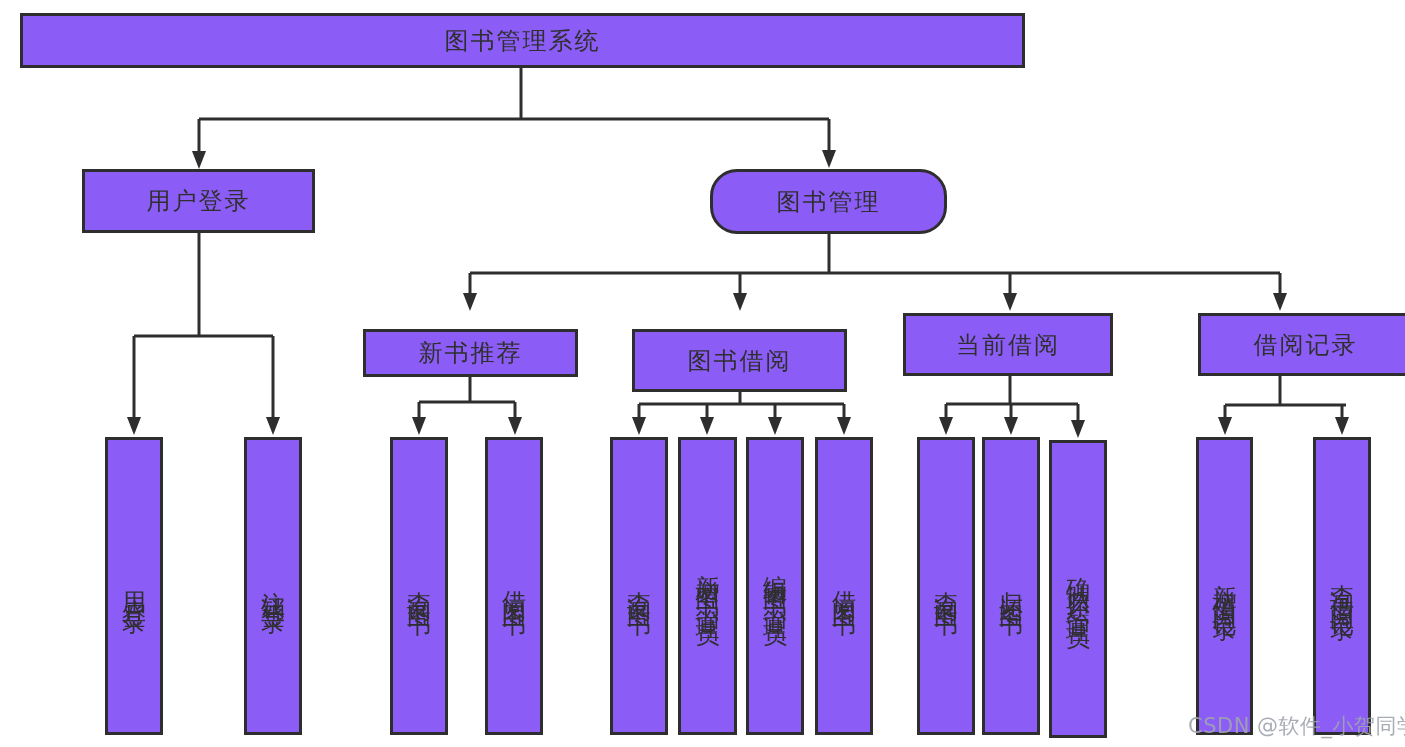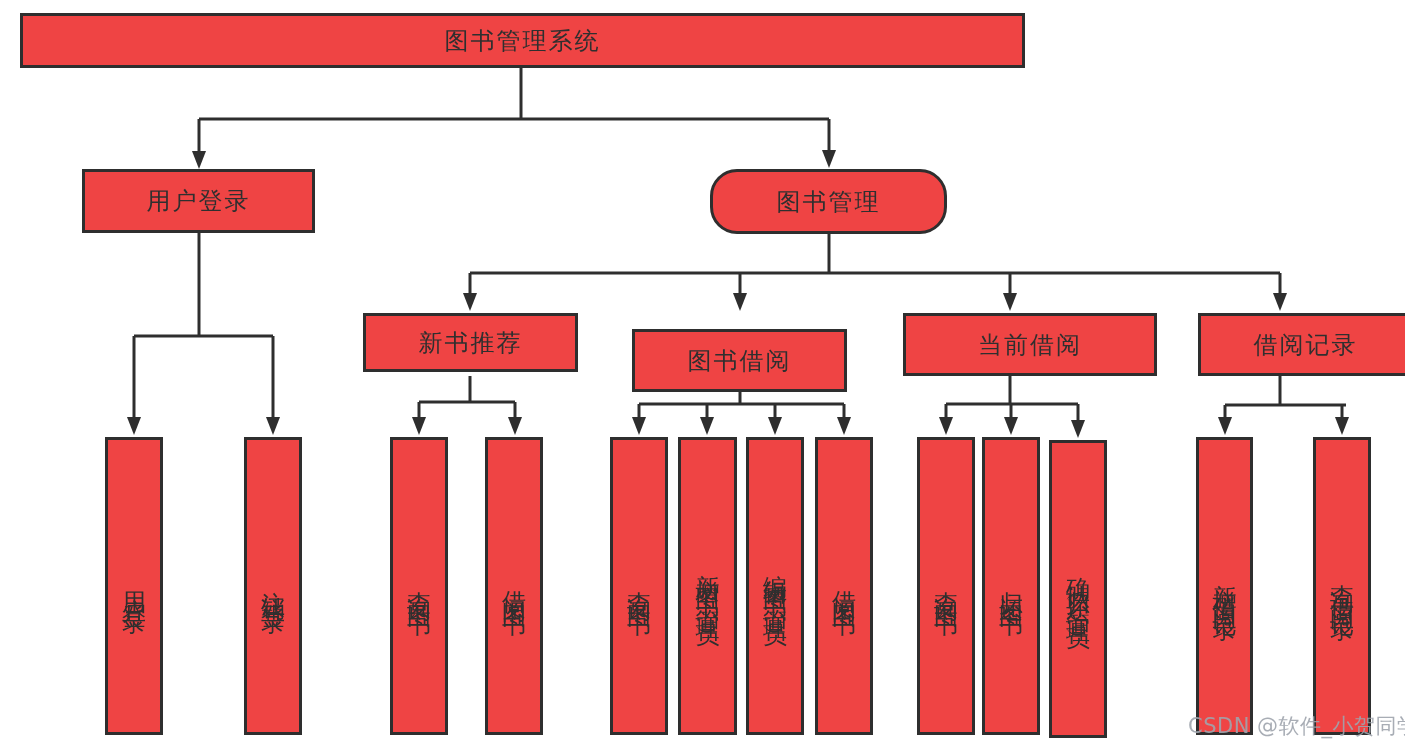--- a/index.html
+++ b/index.html
@@ -20,38 +20,38 @@
     left: 0;
     top: 0;
     width: 1405px;
     height: 747px;
     z-index: 1;
   }
   .node {
     position: absolute;
     box-sizing: border-box;
     border: 3px solid #2e2e2e;
-    background: #ef4444;
+    background: #8b5cf6;
     display: flex;
     align-items: center;
     justify-content: center;
     color: #2f2f2f;
     z-index: 2;
   }
   .hnode {
     font-size: 24px;
     letter-spacing: 2px;
     white-space: nowrap;
   }
   .root  { left: 20px;   top: 13px;  width: 1005px; height: 55px; }
   .b-user { left: 82px;  top: 169px; width: 233px;  height: 64px; }
   .b-mgmt { left: 710px; top: 169px; width: 237px;  height: 65px; border-radius: 27px; }
-  .s-rec  { left: 363px; top: 313px; width: 215px;  height: 59px; }
+  .s-rec  { left: 363px; top: 329px; width: 215px;  height: 48px; }
   .s-bor  { left: 632px; top: 329px; width: 215px;  height: 63px; }
-  .s-cur  { left: 903px; top: 313px; width: 254px;  height: 63px; }
+  .s-cur  { left: 903px; top: 313px; width: 210px;  height: 63px; }
   .s-log  { left: 1172px;top: 313px; width: 215px;  height: 63px; margin-left: 26px; }
   .leaf {
     top: 437px;
     width: 58px;
     height: 298px;
   }
   .leaf .vtext {
     writing-mode: vertical-rl;
     text-orientation: mixed;
     font-size: 24px;

